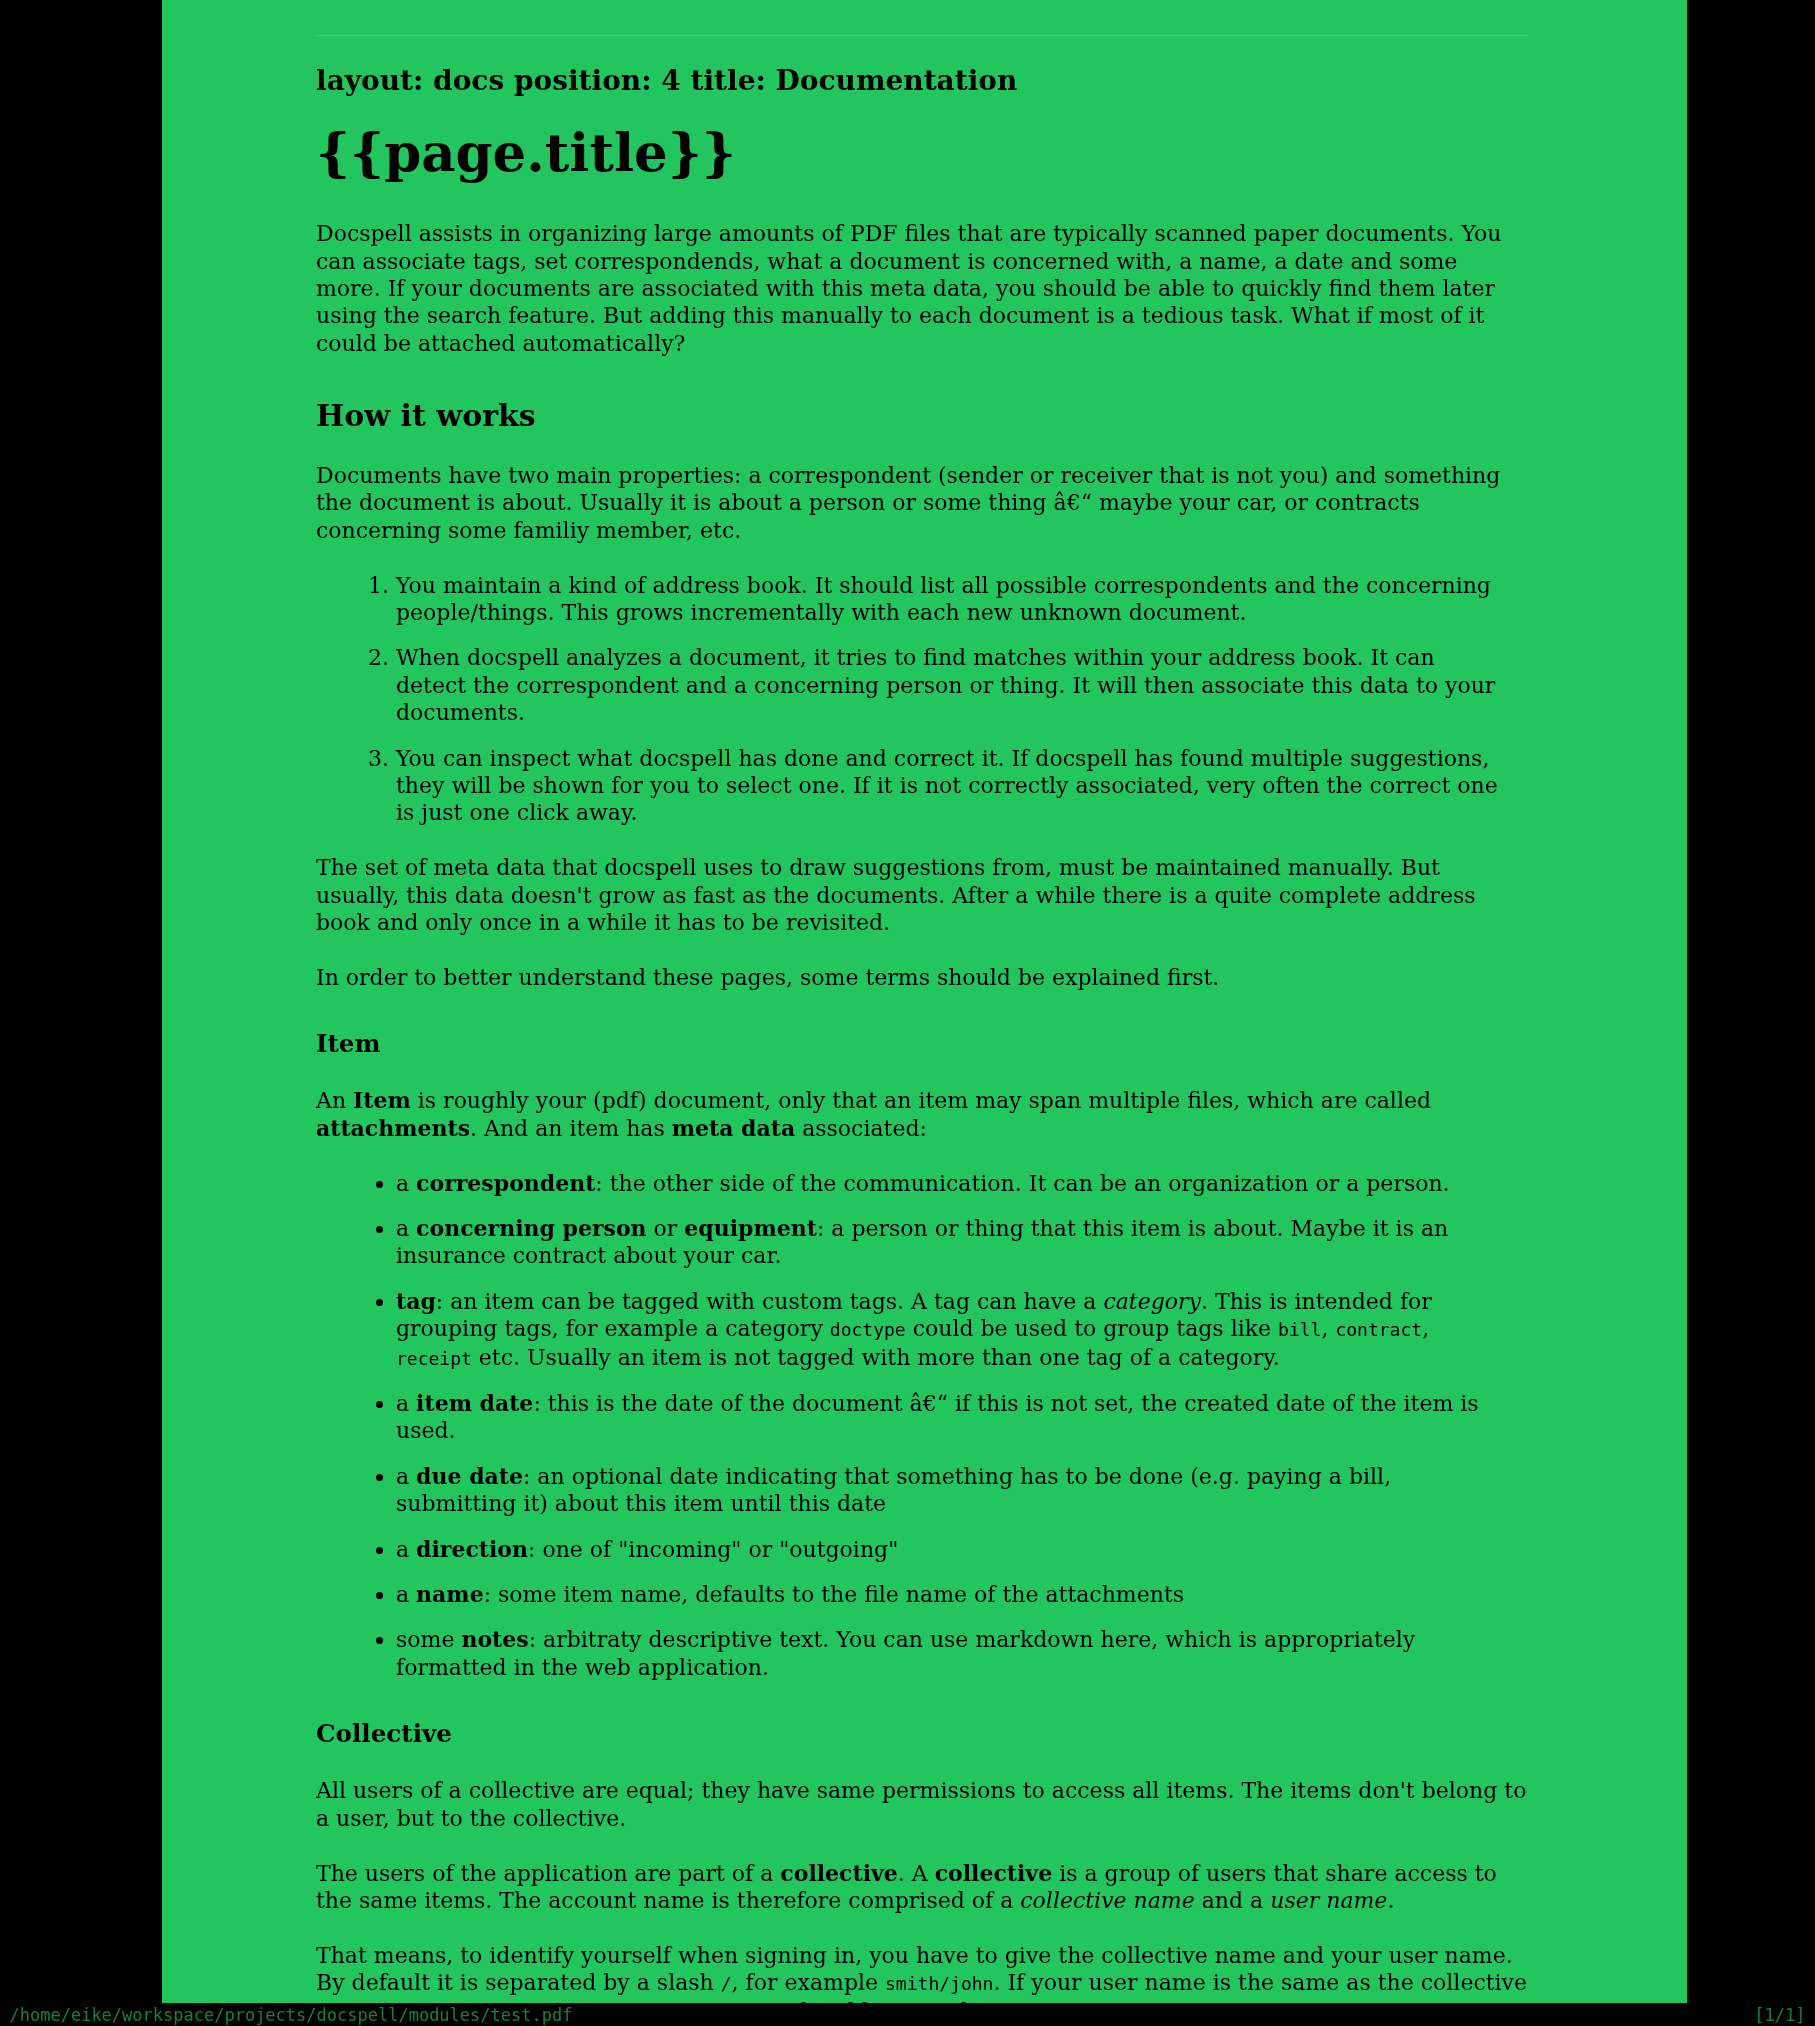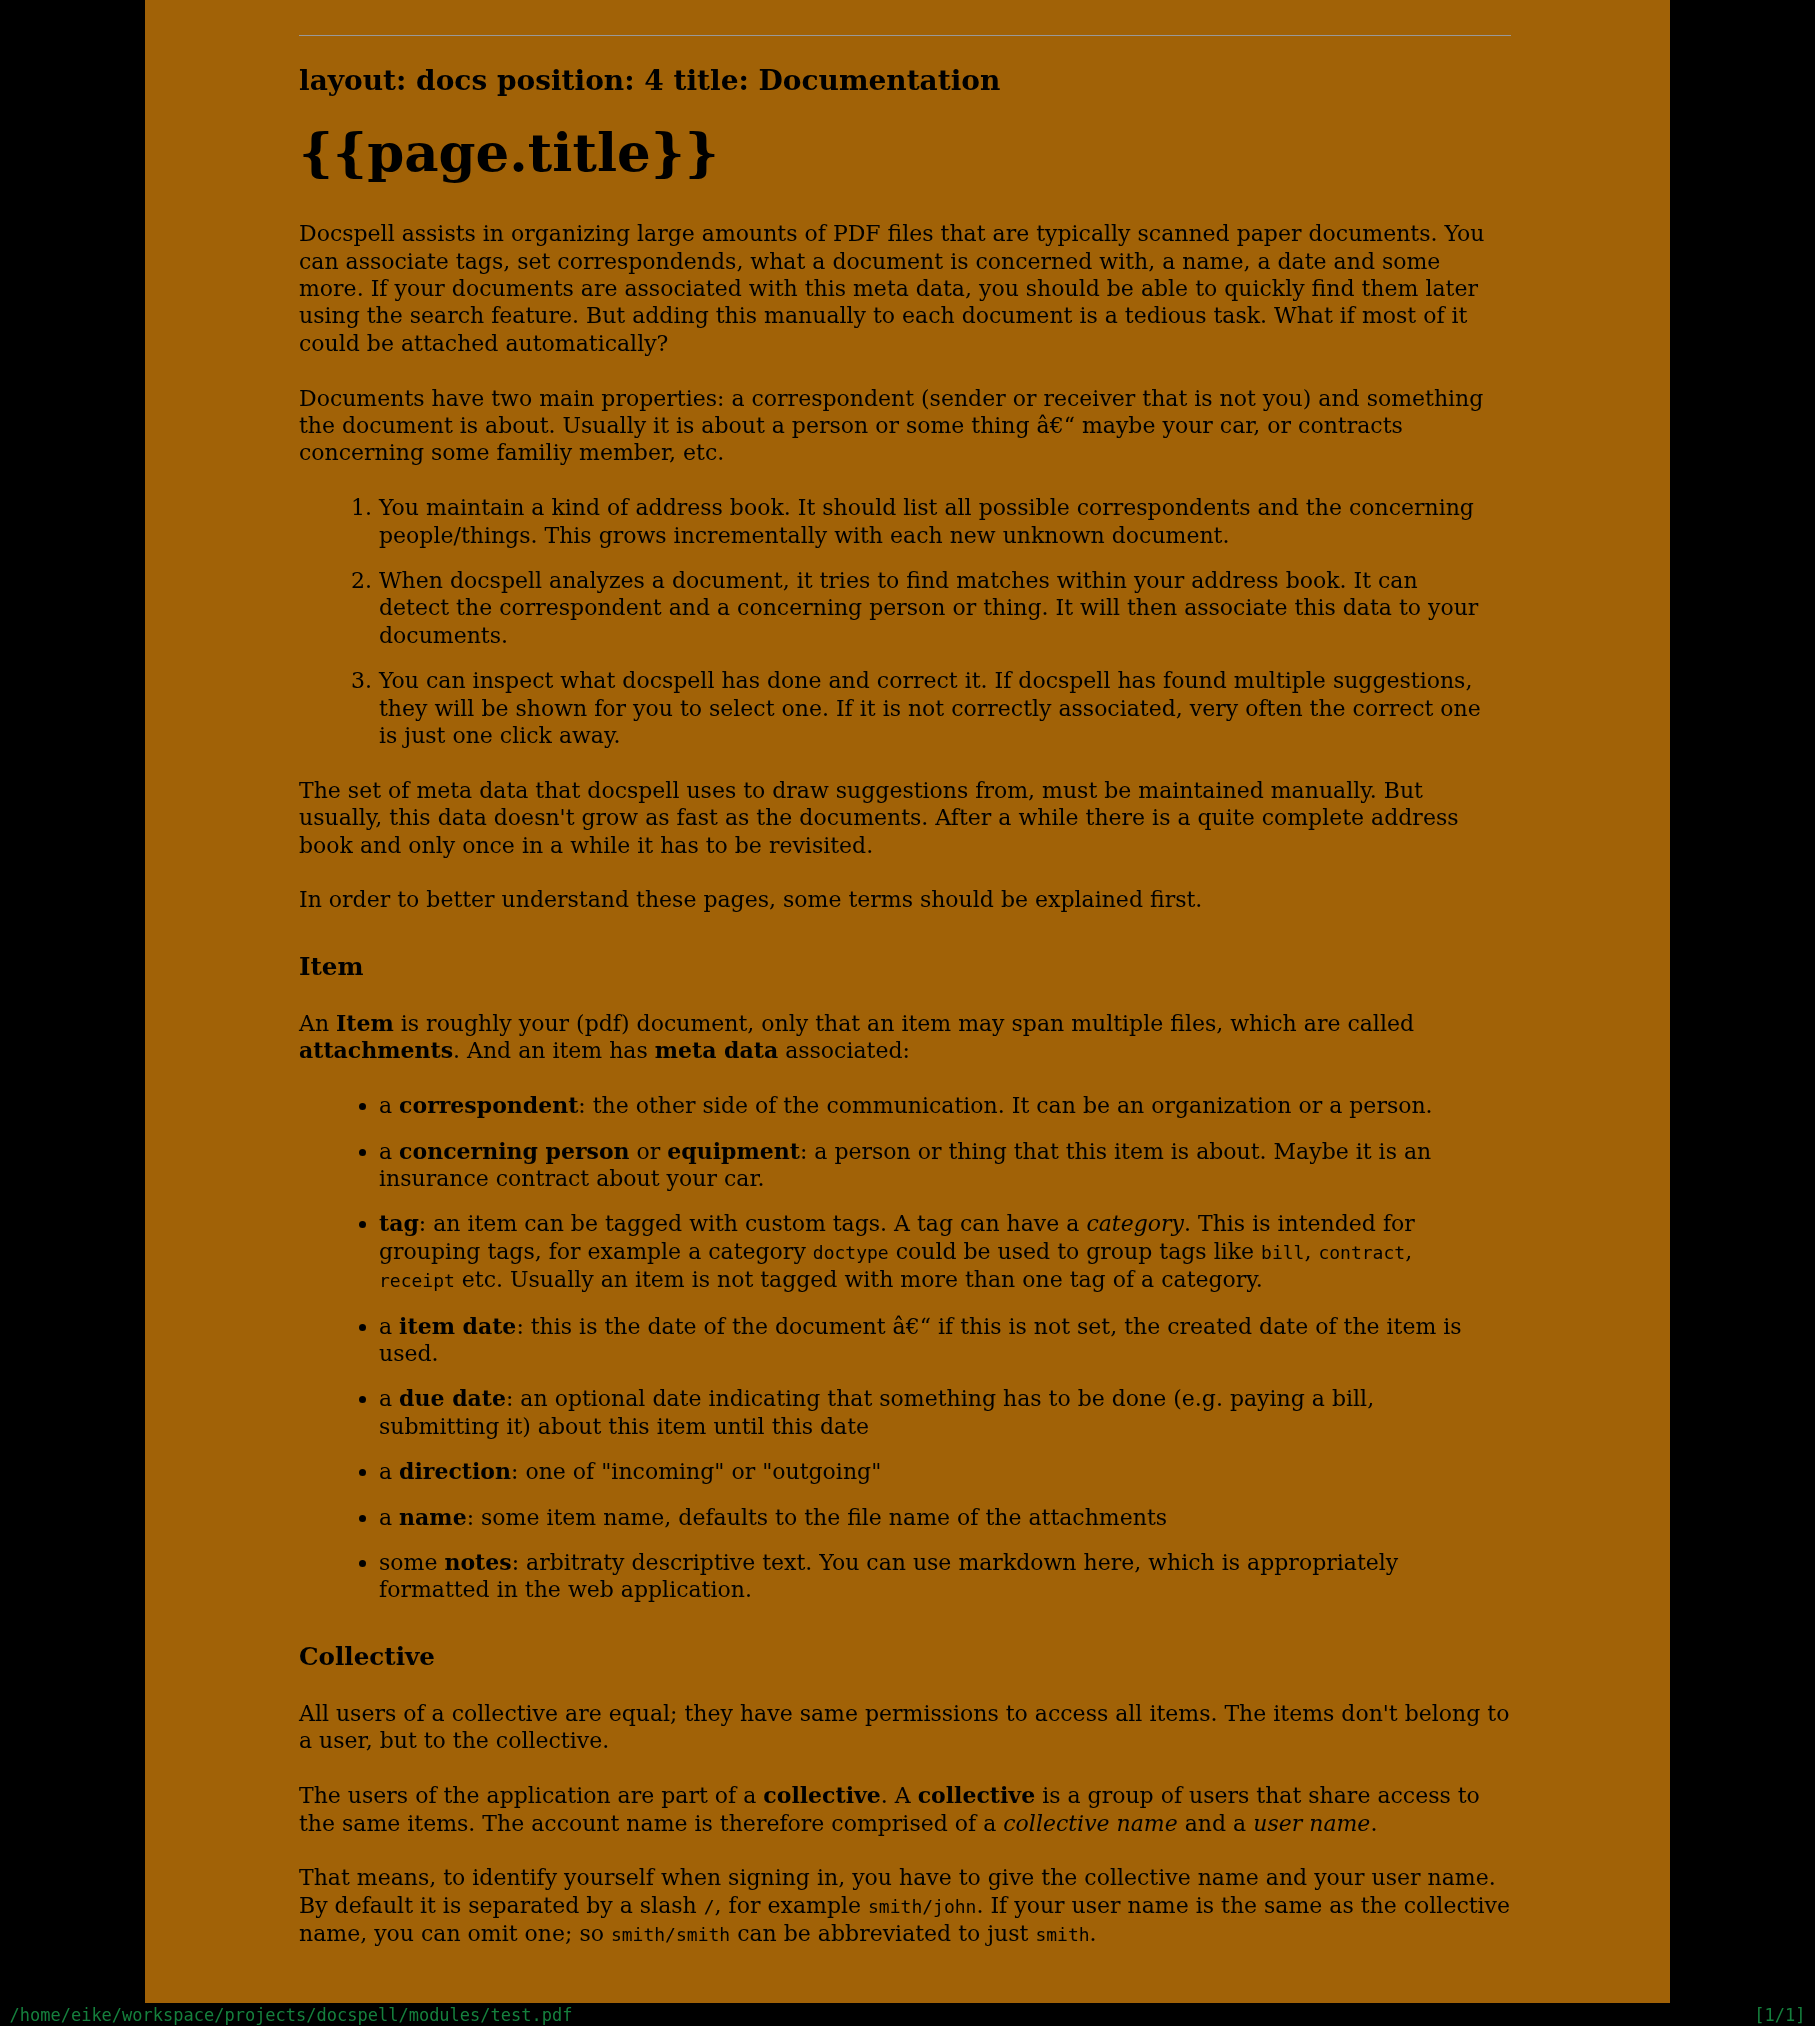--- a/index.html
+++ b/index.html
@@ -5,23 +5,23 @@
   html, body { margin: 0; padding: 0; }
   body {
     width: 1815px; height: 2026px;
     background: #000000;
     position: relative;
     overflow: hidden;
     font-family: "DejaVu Serif", serif;
   }
   .page {
     position: absolute;
-    left: 145px; top: 0;
+    left: 162px; top: 0;
     width: 1525px; height: 2003px;
-    background: #a16207;
+    background: #22c55e;
     overflow: hidden;
     color: #000000;
   }
   .content {
     margin-left: 154px;
     width: 1212px;
   }
   .content hr {
     border: none;
     border-top: 1.9px solid #999999;
@@ -87,20 +87,21 @@
 </style>
 </head>
 <body>
 
 <div class="page">
   <div class="content">
       <hr>
       <div class="meta"><span class="b">layout: docs position: 4 title: Documentation</span></div>
       <h1>{{page.title}}</h1>
       <p><span>Docspell assists in organizing large amounts of PDF files that are typically scanned paper documents. You can associate tags, set correspondends, what a document is concerned with, a name, a date and some more. If your documents are associated with this meta data, you should be able to quickly find them later using the search feature. But adding this manually to each document is a tedious task. What if most of it could be attached automatically?</span></p>
+      <h2>How it works</h2>
       <p><span>Documents have two main properties: a correspondent (sender or receiver that is not you) and something the document is about. Usually it is about a person or some thing â€“ maybe your car, or contracts concerning some familiy member, etc.</span></p>
       <ol>
         <li><span>You maintain a kind of address book. It should list all possible correspondents and the concerning people/things. This grows incrementally with each new unknown document.</span></li>
         <li><span>When docspell analyzes a document, it tries to find matches within your address book. It can detect the correspondent and a concerning person or thing. It will then associate this data to your documents.</span></li>
         <li><span>You can inspect what docspell has done and correct it. If docspell has found multiple suggestions, they will be shown for you to select one. If it is not correctly associated, very often the correct one is just one click away.</span></li>
       </ol>
       <p><span>The set of meta data that docspell uses to draw suggestions from, must be maintained manually. But usually, this data doesn't grow as fast as the documents. After a while there is a quite complete address book and only once in a while it has to be revisited.</span></p>
       <p><span>In order to better understand these pages, some terms should be explained first.</span></p>
       <h3>Item</h3>
       <p><span>An </span><span class="b">Item</span><span> is roughly your (pdf) document, only that an item may span multiple files, which are called </span><span class="b">attachments</span><span>. And an item has </span><span class="b">meta data</span><span> associated:</span></p>

